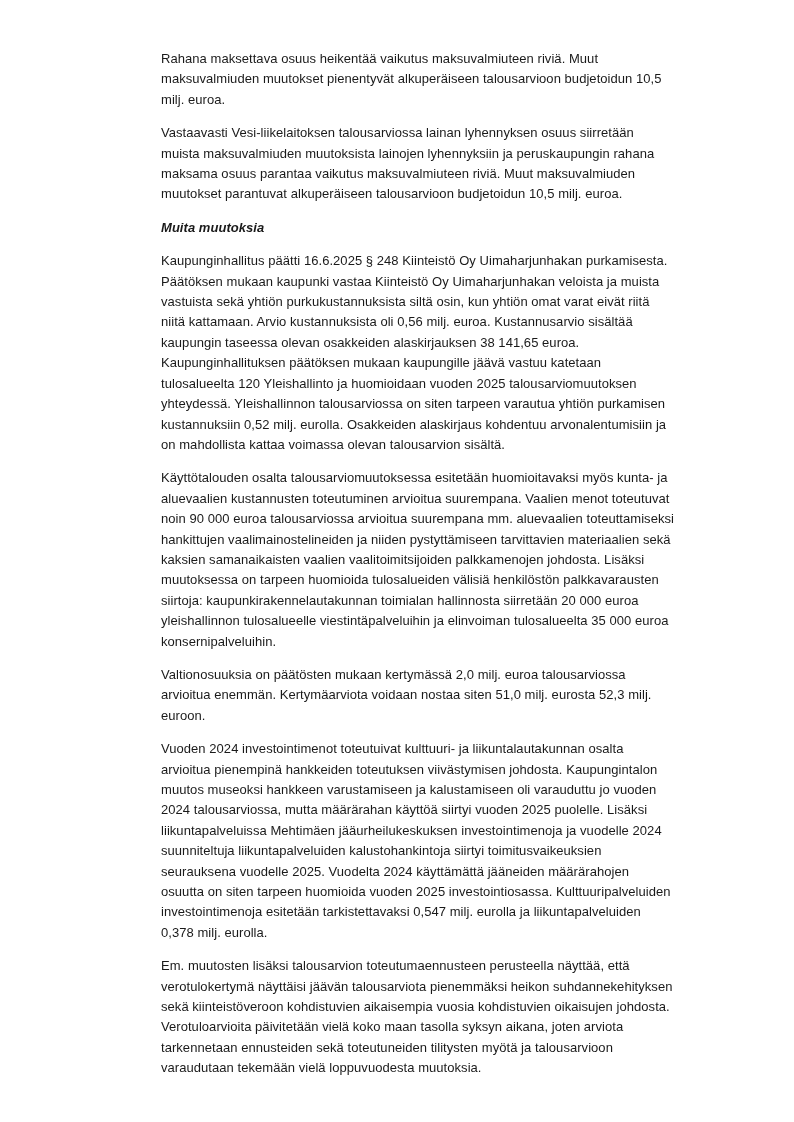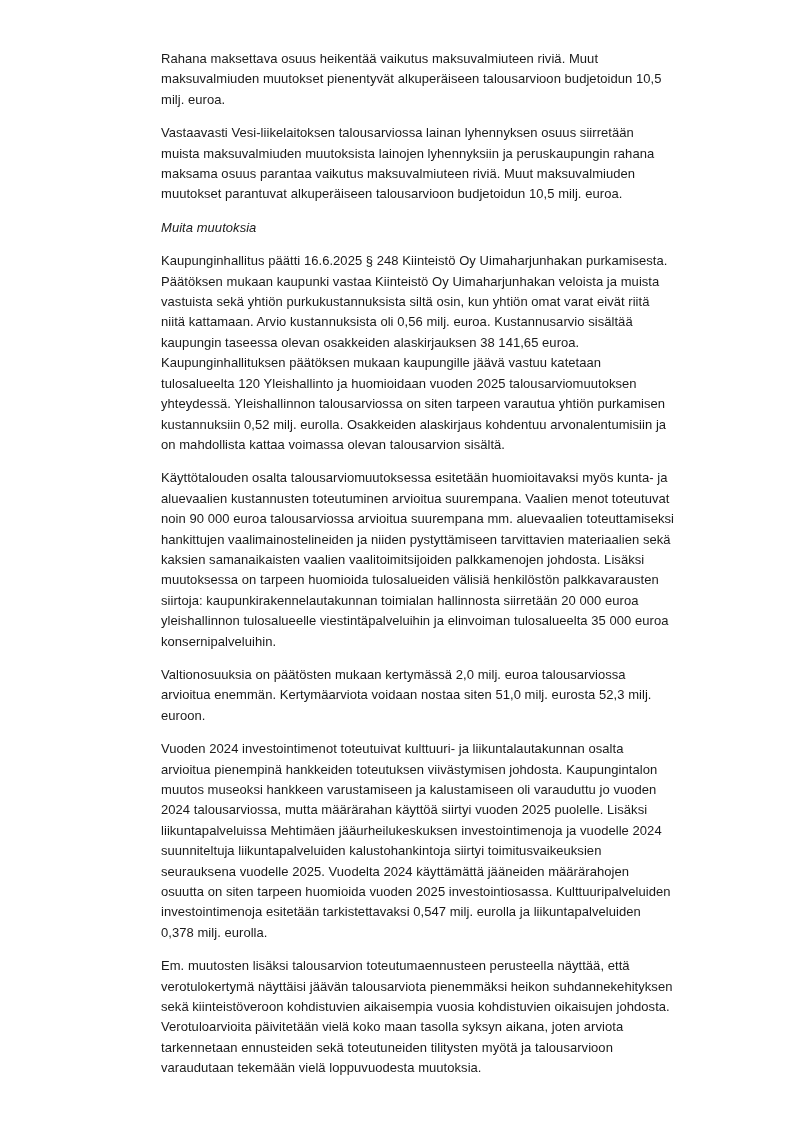--- a/index.html
+++ b/index.html
@@ -31,20 +31,21 @@
     line-height: 20.4px;
     color: #1a1a1a;
     letter-spacing: 0.05px;
   }
   .doc-body p {
     margin: 0 0 13px 0;
     white-space: pre;      
   }
   .doc-body p.heading-italic {
     font-style: italic;
+    font-weight: bold;
   }
 </style>
 </head>
 <body>
 
 <div class="page">
   <div class="doc-body">
     <p>Rahana maksettava osuus heikentää vaikutus maksuvalmiuteen riviä. Muut
 maksuvalmiuden muutokset pienentyvät alkuperäiseen talousarvioon budjetoidun 10,5
 milj. euroa.</p>

